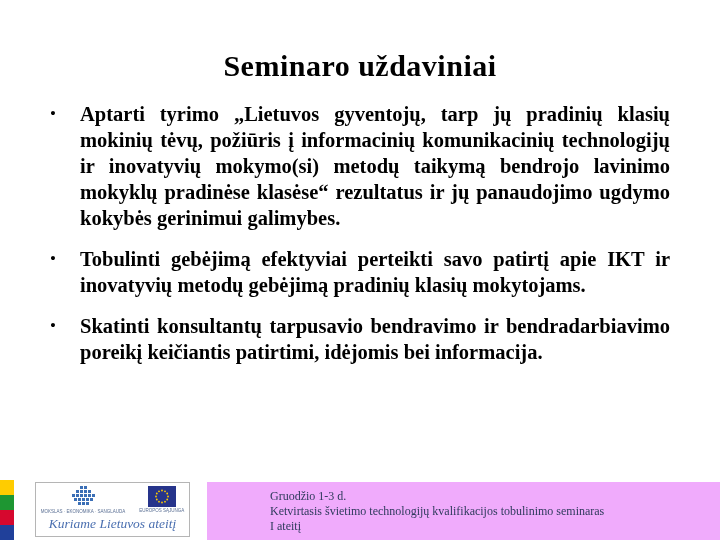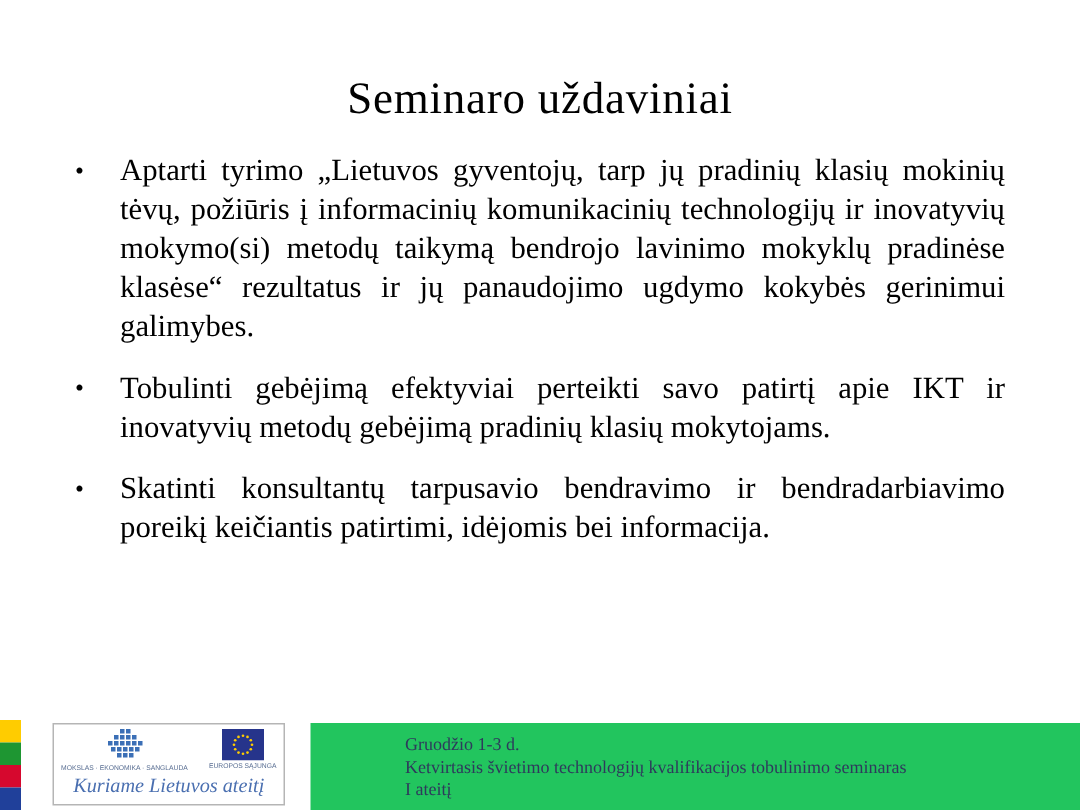--- a/index.html
+++ b/index.html
@@ -9,21 +9,21 @@
     background:#ffffff;
     overflow:hidden;
     font-family:"Liberation Serif","DejaVu Serif",serif;
     color:#000;
   }
   .title{
     margin:48px 40px 0 40px;
     text-align:center;
     font-size:30px;
     line-height:36px;
-    font-weight:normal;
+    font-weight:bold;
     letter-spacing:.5px;
   }
   .bullets{
     margin-top:17px;
     padding-left:48px;
     padding-right:50px;
   }
   .bullet-item{
     display:flex;
     margin-bottom:15px;
@@ -33,20 +33,21 @@
   .bullet-marker{
     width:30px;
     flex:0 0 30px;
     font-size:17px;
     line-height:26px;
     padding-left:2px;
   }
   .bullet-text{
     flex:1;
     text-align:justify;
+    font-weight:bold;
   }
   
   .flag-strip{
     position:absolute;left:0;top:480px;width:14px;height:60px;
     display:flex;flex-direction:column;
   }
   .flag-strip .stripe{flex:1;}
   .logo-box{
     position:absolute;left:35px;top:482px;width:155px;height:55px;
     background:#fff;border:1px solid #b5b5b5;
@@ -156,19 +157,19 @@
             <circle cx="8.8" cy="7.5" r="0.9"></circle>
             <circle cx="11" cy="5.3" r="0.9"></circle>
           </g>
         </svg>
         <div class="tiny-caption">EUROPOS SĄJUNGA</div>
       </div>
     </div>
     <div class="slogan">Kuriame Lietuvos ateitį</div>
   </div>
 
-  <div class="banner" style="background-color: #22c55e;">
+  <div class="banner" style="background-color: #f0abfc;">
     <div class="banner-line">Gruodžio 1-3 d.</div>
     <div class="banner-line">Ketvirtasis švietimo technologijų  kvalifikacijos tobulinimo seminaras</div>
     <div class="banner-line">I ateitį</div>
   </div>
 
 </div>
 
 </body></html>

